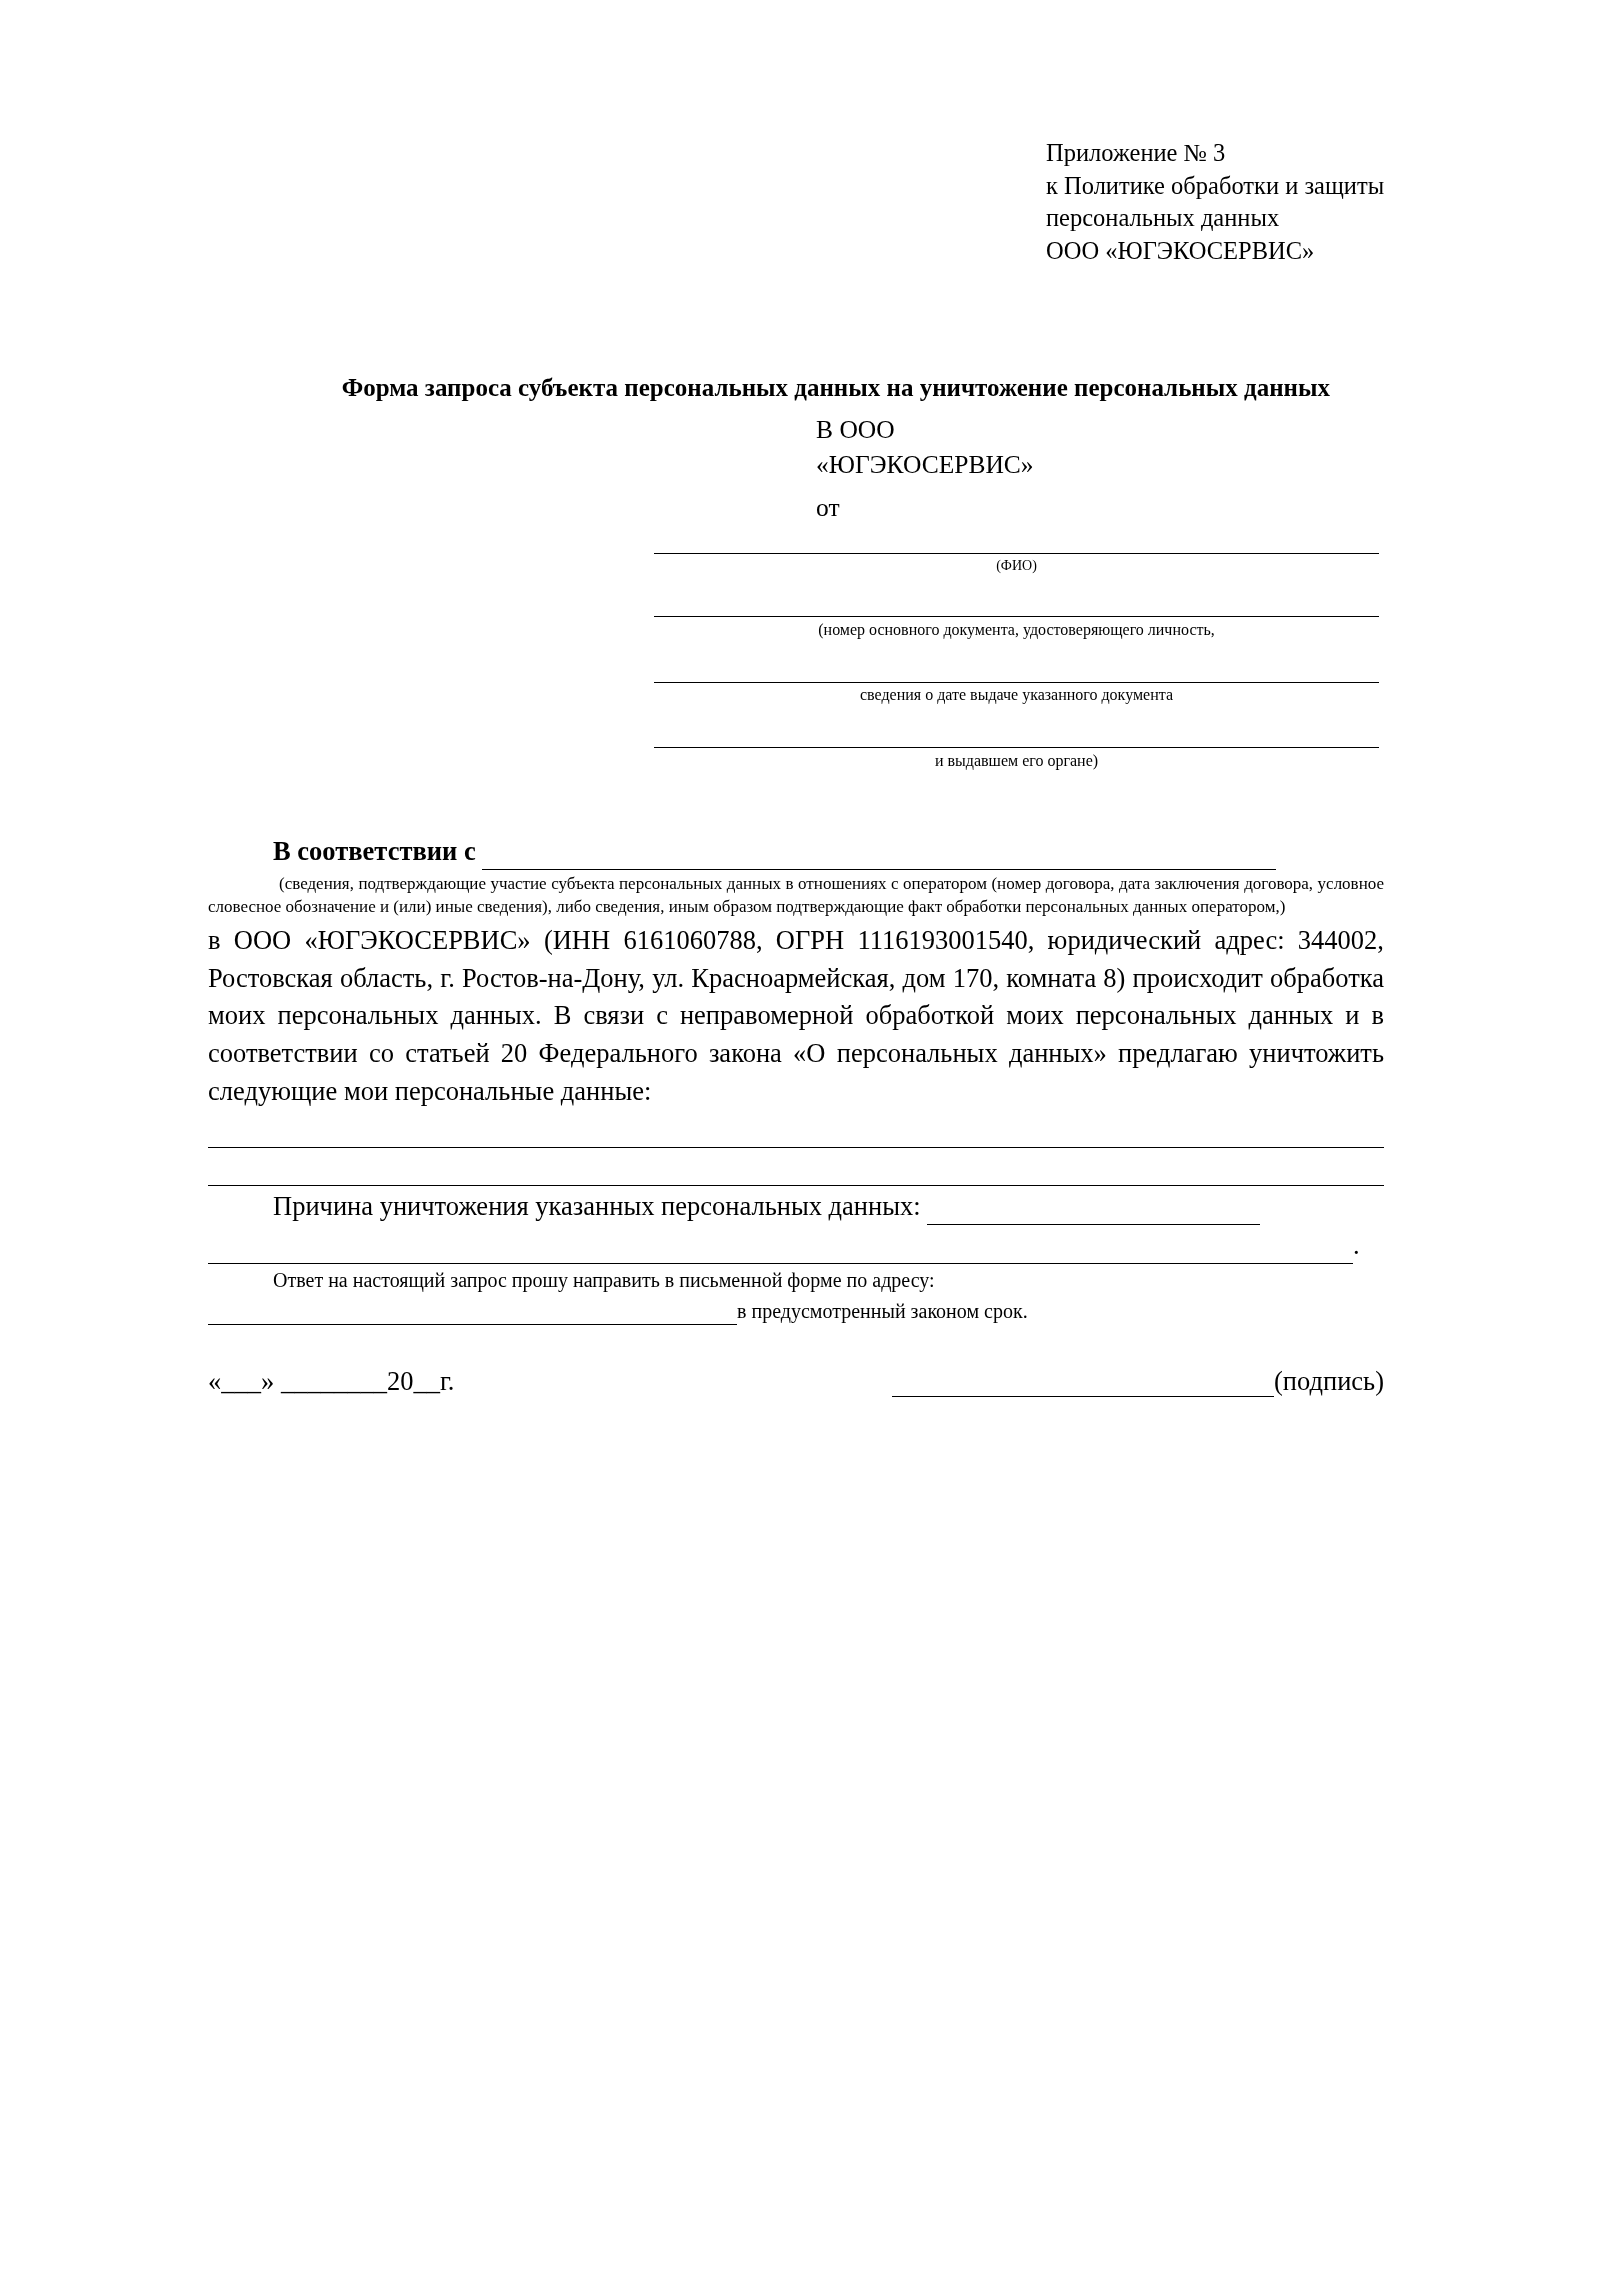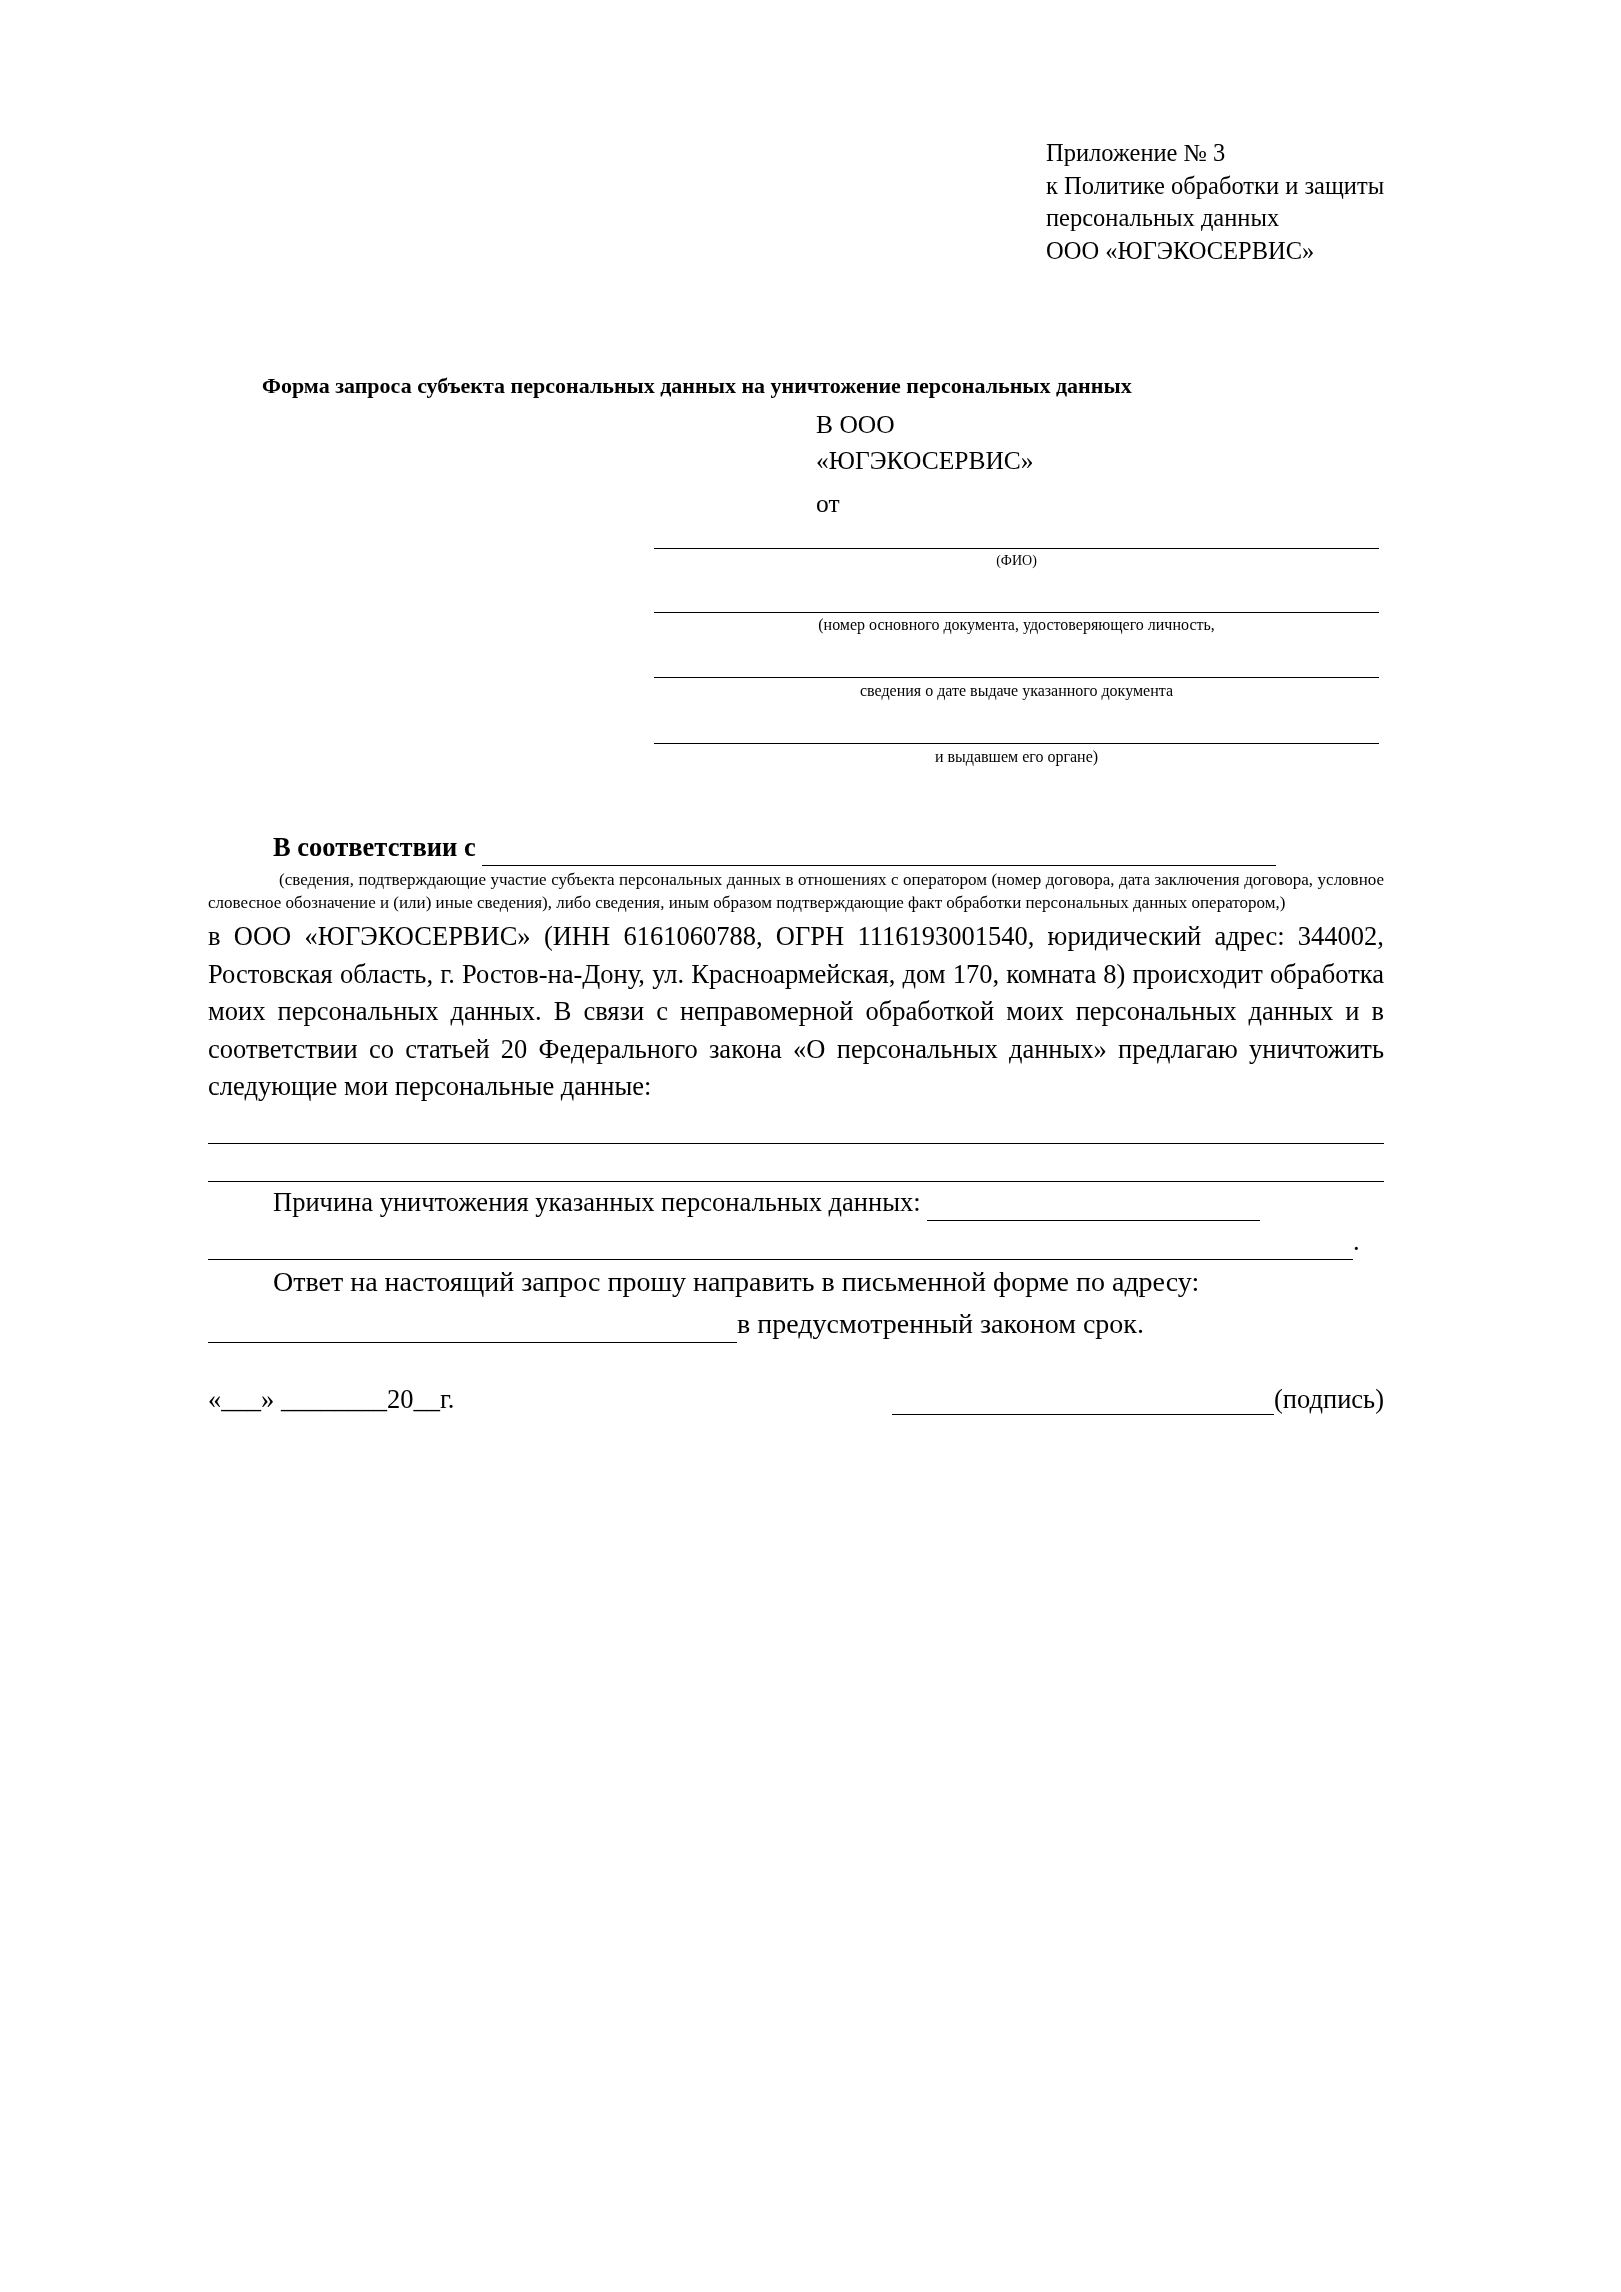--- a/index.html
+++ b/index.html
@@ -31,23 +31,23 @@
     margin-left: 838px;
     font-size: 24.5px;
     line-height: 1.33;
     width: 412px;
   }
   .header-block div { white-space: nowrap; }
 
   
   .doc-title {
     margin-top: 103px;
-    font-size: 22px;
+    font-size: 25px;
     font-weight: bold;
-    text-align: left;
+    text-align: right;
     line-height: 1.42;
     padding: 0 54px;
   }
 
   
   .addressee {
     margin-top: 5.9px;
     margin-left: 608px;
     font-size: 25.5px;
     line-height: 1.38;
@@ -112,21 +112,21 @@
     margin-top: 7.8px;
   }
 
   .reason-row {
     font-size: 26.5px;
     line-height: 1.4;
     margin-top: 2px;
   }
 
   .answer-row {
-    font-size: 28px;
+    font-size: 20px;
     line-height: 1.42;
     text-align: justify;
     margin-top: 2px;
   }
 
   .sign-row {
     margin-top: 41px;
     font-size: 26.5px;
     display: flex;
     justify-content: space-between;

